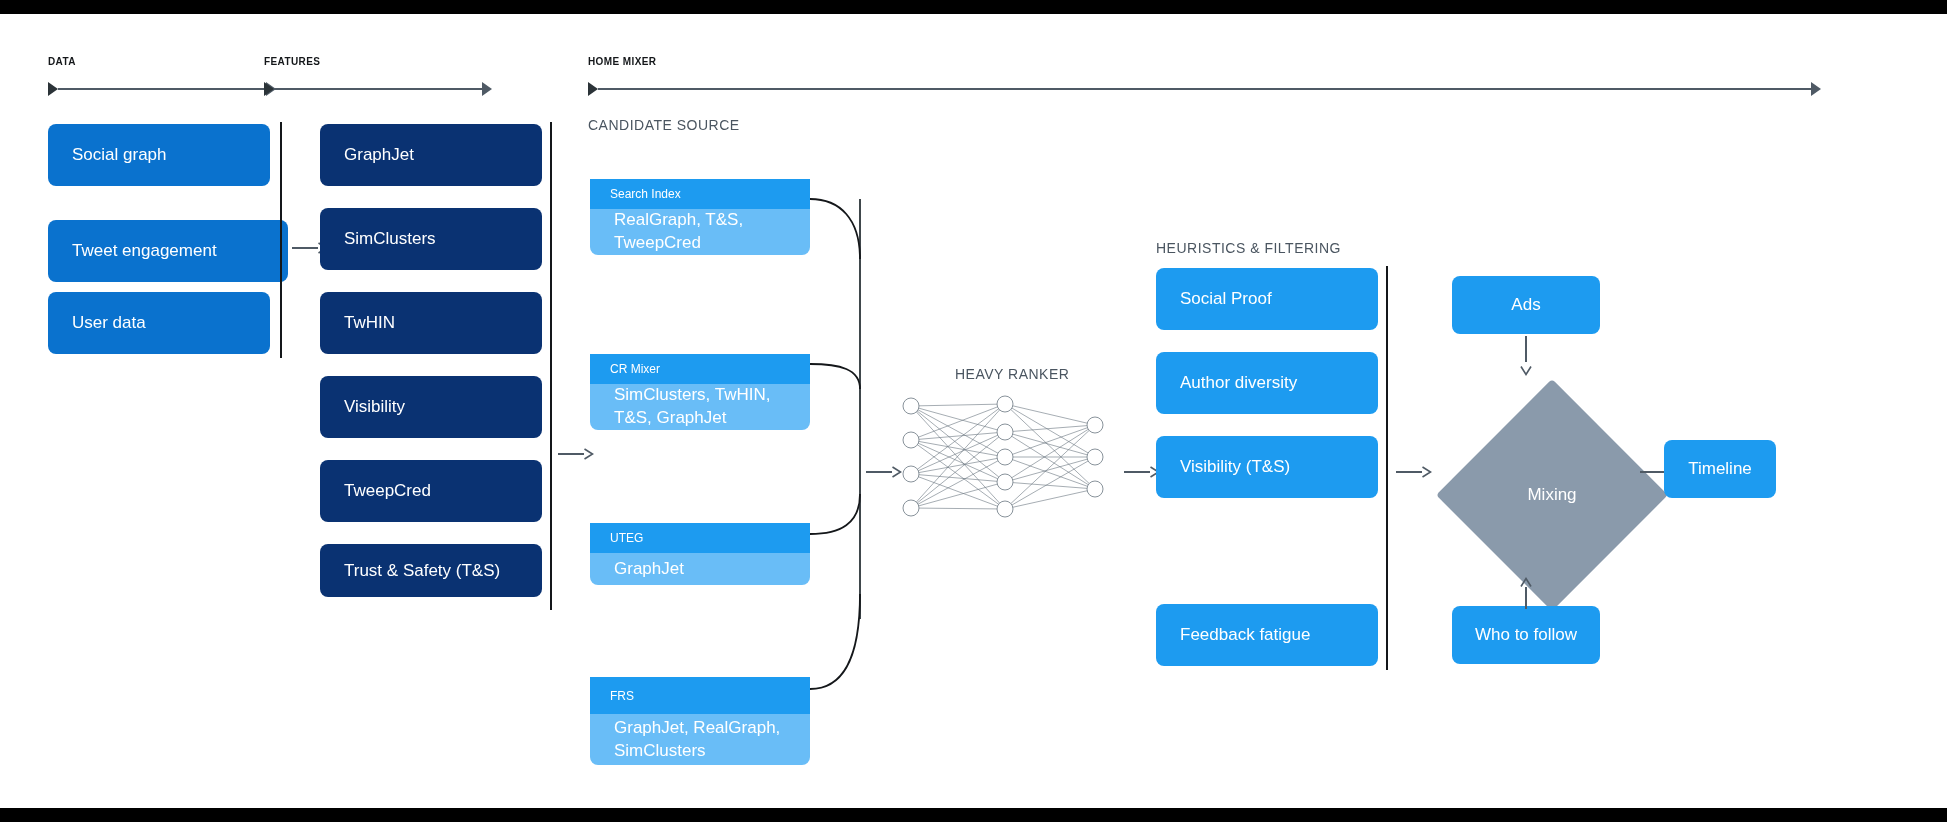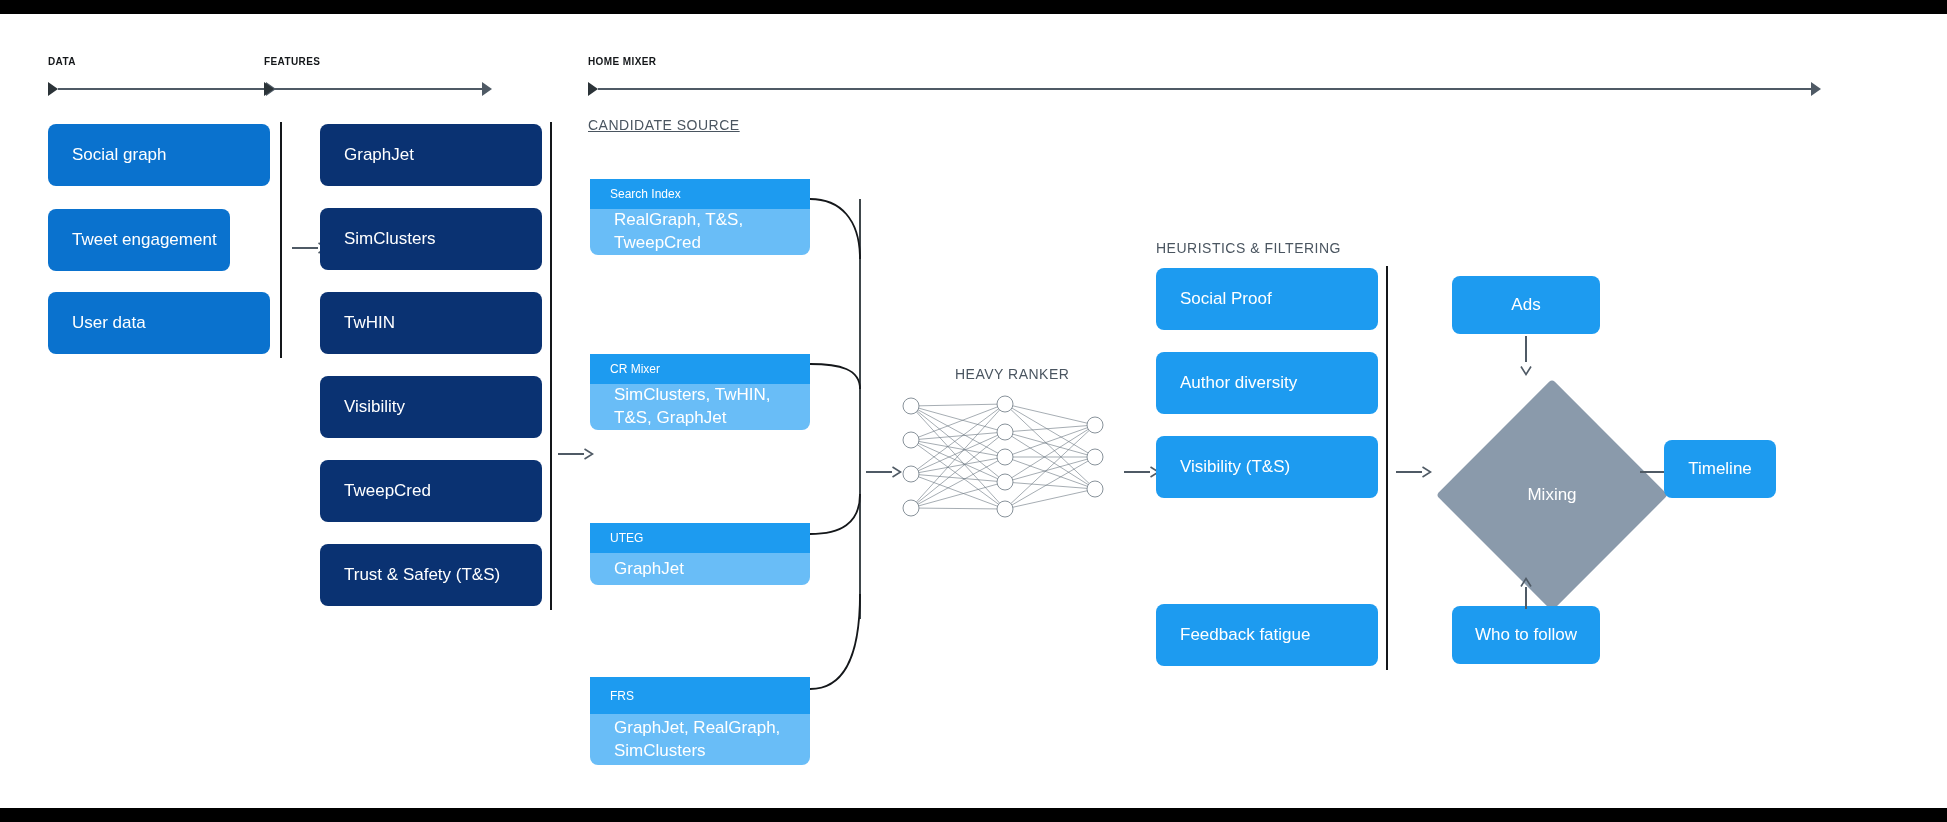--- a/index.html
+++ b/index.html
@@ -157,28 +157,28 @@
       <div class="axis-head"></div>
     </div>
 
     <div class="abs sec-title" style="left:588px; top:42px;">HOME MIXER</div>
     <div class="abs" style="left:588px; top:68px; display:flex; align-items:center;">
       <div class="axis-tail"></div>
       <div class="axis-line" style="width:1213px;"></div>
       <div class="axis-head"></div>
     </div>
 
-    <div class="abs sub-title" style="left:588px; top:103px;text-decoration:underline;">CANDIDATE SOURCE</div>
+    <div class="abs sub-title" style="left:588px; top:103px;">CANDIDATE SOURCE</div>
 
     <div class="abs sub-title" style="left:1156px; top:226px;">HEURISTICS &amp; FILTERING</div>
 
     <div class="abs box box-data" style="left:48px; top:110px;  width:222px; height:62px;">
       <span>Social graph</span>
     </div>
-    <div class="abs box box-data" style="left:48px; top:195px; width:182px; height:62px;">
+    <div class="abs box box-data" style="left:48px; top:206px; width:240px; height:62px;">
       <span>Tweet engagement</span>
     </div>
     <div class="abs box box-data" style="left:48px; top:278px; width:222px; height:62px;">
       <span>User data</span>
     </div>
 
     <div class="abs vdiv" style="left:280px; top:108px; height:236px;"></div>
 
     <div class="abs arr-wrap" style="left:292px; top:228px;">
       <div class="arr-line" style="width:26px;"></div>
@@ -195,21 +195,21 @@
     </div>
     <div class="abs box box-feature" style="left:320px; top:278px; width:222px; height:62px;">
       <span>TwHIN</span>
     </div>
     <div class="abs box box-feature" style="left:320px; top:362px; width:222px; height:62px;">
       <span>Visibility</span>
     </div>
     <div class="abs box box-feature" style="left:320px; top:446px; width:222px; height:62px;">
       <span>TweepCred</span>
     </div>
-    <div class="abs box box-feature" style="left:320px; top:530px; width:222px; height:62px;">
+    <div class="abs box box-feature" style="left:320px; top:530px; width:222px; height:53px;">
       <span>Trust &amp; Safety (T&amp;S)</span>
     </div>
 
     <div class="abs vdiv" style="left:550px; top:108px; height:488px;"></div>
 
     <div class="abs arr-wrap" style="left:558px; top:434px;">
       <div class="arr-line" style="width:26px;"></div>
       <svg width="10" height="12" viewBox="0 0 10 12">
         <path d="M0.5 1 L8.5 6 L0.5 11" fill="none" stroke="#4f5a65" stroke-width="1.6"></path>
       </svg>

